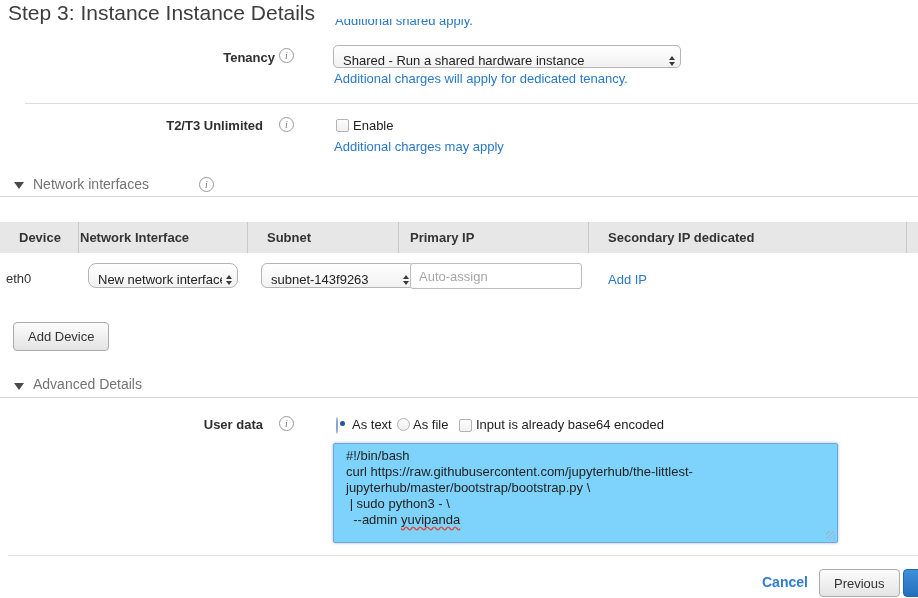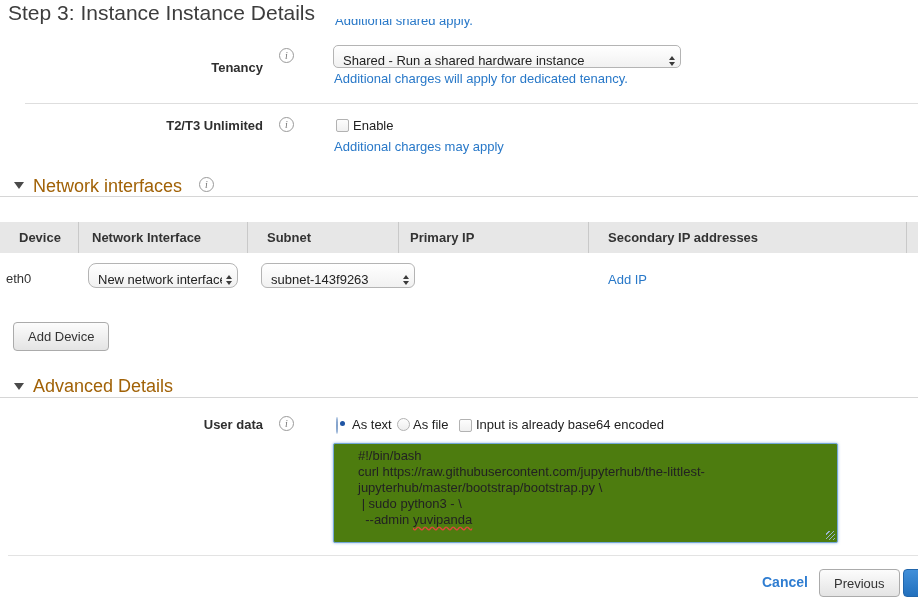--- a/index.html
+++ b/index.html
@@ -48,21 +48,21 @@
   .radio.on  { border:1px solid #84a3cc; background:#ddeafa; position:relative; }
   .radio.on::after {
     content:""; position:absolute; left:3px; top:3px; width:5px; height:5px;
     border-radius:50%; background:#1f55a4;
   }
   .ctrl-label { color:#222; white-space:nowrap; }
 
   .divider { height:1px; background:#dedede; }
 
   .tri-down { width:0; height:0; border-left:5px solid transparent; border-right:5px solid transparent; border-top:7px solid #4a4a4a; cursor:pointer; }
-  .section-heading { font-size:18px; color:#a16207; white-space:nowrap; }
+  .section-heading { font-size:14px; color:#737373; white-space:nowrap; }
 
   
   .thead { left:0; top:222px; width:918px; height:31px; background:#e7e7e7; }
   .th { top:230px; font-weight:bold; color:#333; white-space:nowrap; }
   .vsep { top:222px; width:1px; height:31px; background:#c9c9c9; }
 
   .text-input {
     border:1px solid #bcbcbc; border-radius:3px; background:#fff;
     font-family:"Liberation Sans", sans-serif; font-size:13px; color:#222; padding:0 8px;
   }
@@ -74,23 +74,23 @@
     font-family:"Liberation Sans", sans-serif; font-size:13px; font-weight:normal; color:#333;
     padding:0 14px; height:29px; cursor:pointer; white-space:nowrap;
   }
   .btn-primary {
     background:linear-gradient(#418fd9,#2270bd);
     border:1px solid #2266ab; border-radius:4px; height:28px; width:60px; cursor:pointer;
   }
 
   .fake-textarea {
     left:333px; top:443px; width:505px; height:100px;
-    border:1px solid #74a7d7; border-radius:2px; background:#4d7c0f;
+    border:1px solid #74a7d7; border-radius:2px; background:#7dd3fc;
     box-shadow:0 0 3px rgba(59,123,196,.55);
-    padding:4px 24px; overflow:hidden; cursor:text;
+    padding:4px 12px; overflow:hidden; cursor:text;
     font-size:13px; line-height:16px; color:#222;
   }
   .fake-textarea .script { white-space:pre-wrap; overflow-wrap:break-word; }
   .misspelled {
     text-decoration:underline; text-decoration-style:wavy;
     text-decoration-color:#e2453c; text-decoration-skip-ink:none; text-underline-offset:2px;
   }
   .resize-handle {
     position:absolute; right:2px; bottom:2px; width:9px; height:9px; cursor:nwse-resize;
     background:repeating-linear-gradient(135deg, transparent 0 2px, #9ab4cf 2px 3px);
@@ -102,21 +102,21 @@
 <body>
 
 <div class="page">
 
   
   <a class="abs clipped-link link">Additional shared apply.</a>
   <div class="abs title-strip"></div>
   <h1 class="abs page-title">Step 3: Instance Instance Details</h1>
 
   
-  <div class="abs form-label" style="left:0; top:50px;margin-top:10px;">Tenancy</div>
+  <div class="abs form-label" style="left:12px; top:50px;">Tenancy</div>
   <span class="abs info-icon" style="left:279px; top:48px;"></span>
   <div class="abs select" style="left:333px; top:45px; width:348px; height:23px;">
     <span class="select-text">Shared - Run a shared hardware instance</span>
     <span class="select-arrows">
         <i class="up"></i>
         <i class="down"></i>
       </span>
   </div>
   <a class="abs link" style="left:334px; top:71px;">Additional charges will apply for dedicated tenancy.</a>
 
@@ -131,24 +131,24 @@
 
   
   <span class="abs tri-down" style="left:14px; top:182px;"></span>
   <div class="abs section-heading" style="left:33px; top:176px;">Network interfaces</div>
   <span class="abs info-icon" style="left:199px; top:177px;"></span>
   <div class="abs divider" style="left:0; top:196px; width:918px; background:#d6d6d6;"></div>
 
   
   <div class="abs thead"></div>
   <div class="abs th" style="left:19px;">Device</div>
-  <div class="abs th" style="left:92px;text-align:center;">Network Interface</div>
+  <div class="abs th" style="left:80px;text-align:center;">Network Interface</div>
   <div class="abs th" style="left:267px;">Subnet</div>
   <div class="abs th" style="left:410px;">Primary IP</div>
-  <div class="abs th" style="left:608px;">Secondary IP addresses</div>
+  <div class="abs th" style="left:608px;">Secondary IP dedicated</div>
   <div class="abs vsep" style="left:78px;"></div>
   <div class="abs vsep" style="left:247px;"></div>
   <div class="abs vsep" style="left:398px;"></div>
   <div class="abs vsep" style="left:588px;"></div>
   <div class="abs vsep" style="left:906px;"></div>
 
   
   <div class="abs" style="left:6px; top:271px;">eth0</div>
   <div class="abs select" style="left:88px; top:263px; width:150px; height:25px; border-radius:8px;">
     <span class="select-text">New network interface</span>
@@ -157,20 +157,21 @@
         <i class="down"></i>
       </span>
   </div>
   <div class="abs select" style="left:261px; top:263px; width:154px; height:25px; border-radius:6px;">
     <span class="select-text">subnet-143f9263</span>
     <span class="select-arrows">
         <i class="up"></i>
         <i class="down"></i>
       </span>
   </div>
+  <input class="abs text-input" style="left: 410px; top: 263px; width: 172px; height: 26px;" placeholder="Auto-assign">
   <a class="abs link" style="left:608px; top:272px;">Add IP</a>
 
   
   <button class="abs btn-gray" style="left:13px; top:322px;">Add Device</button>
 
   
   <span class="abs tri-down" style="left:14px; top:383px;"></span>
   <div class="abs section-heading" style="left:33px; top:376px;">Advanced Details</div>
   <div class="abs divider" style="left:0; top:397px; width:918px; background:#d6d6d6;"></div>
 

